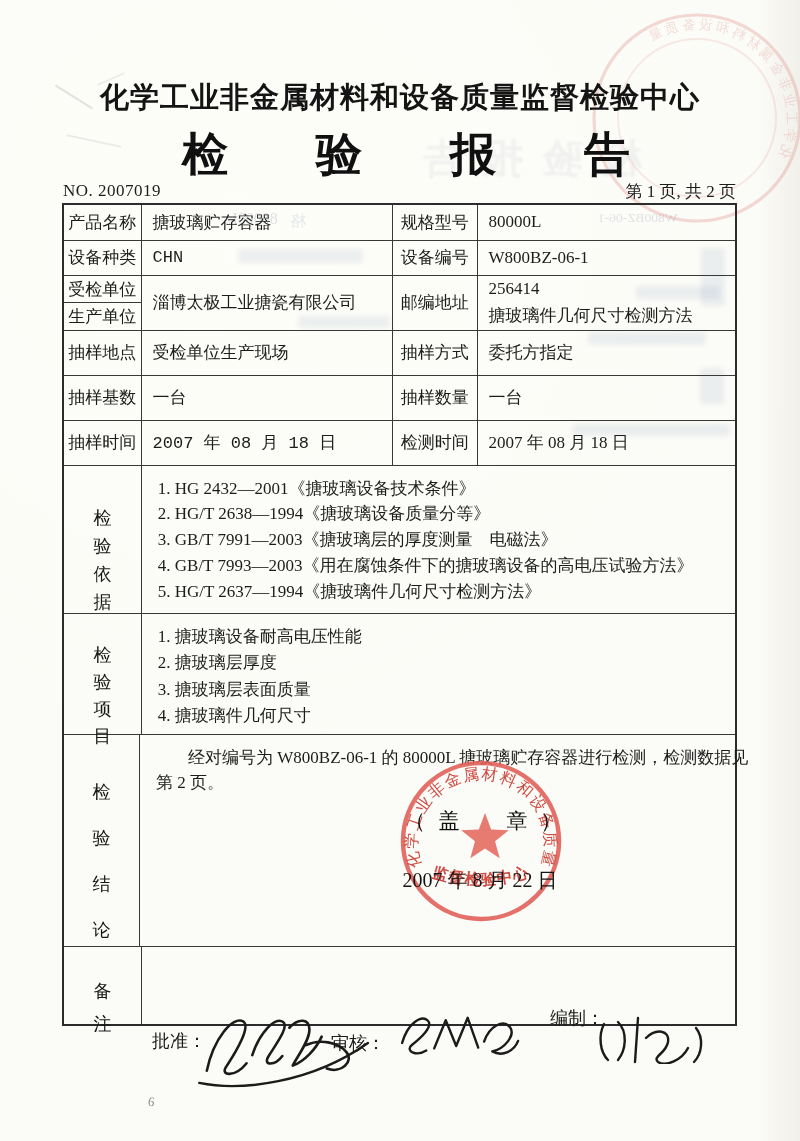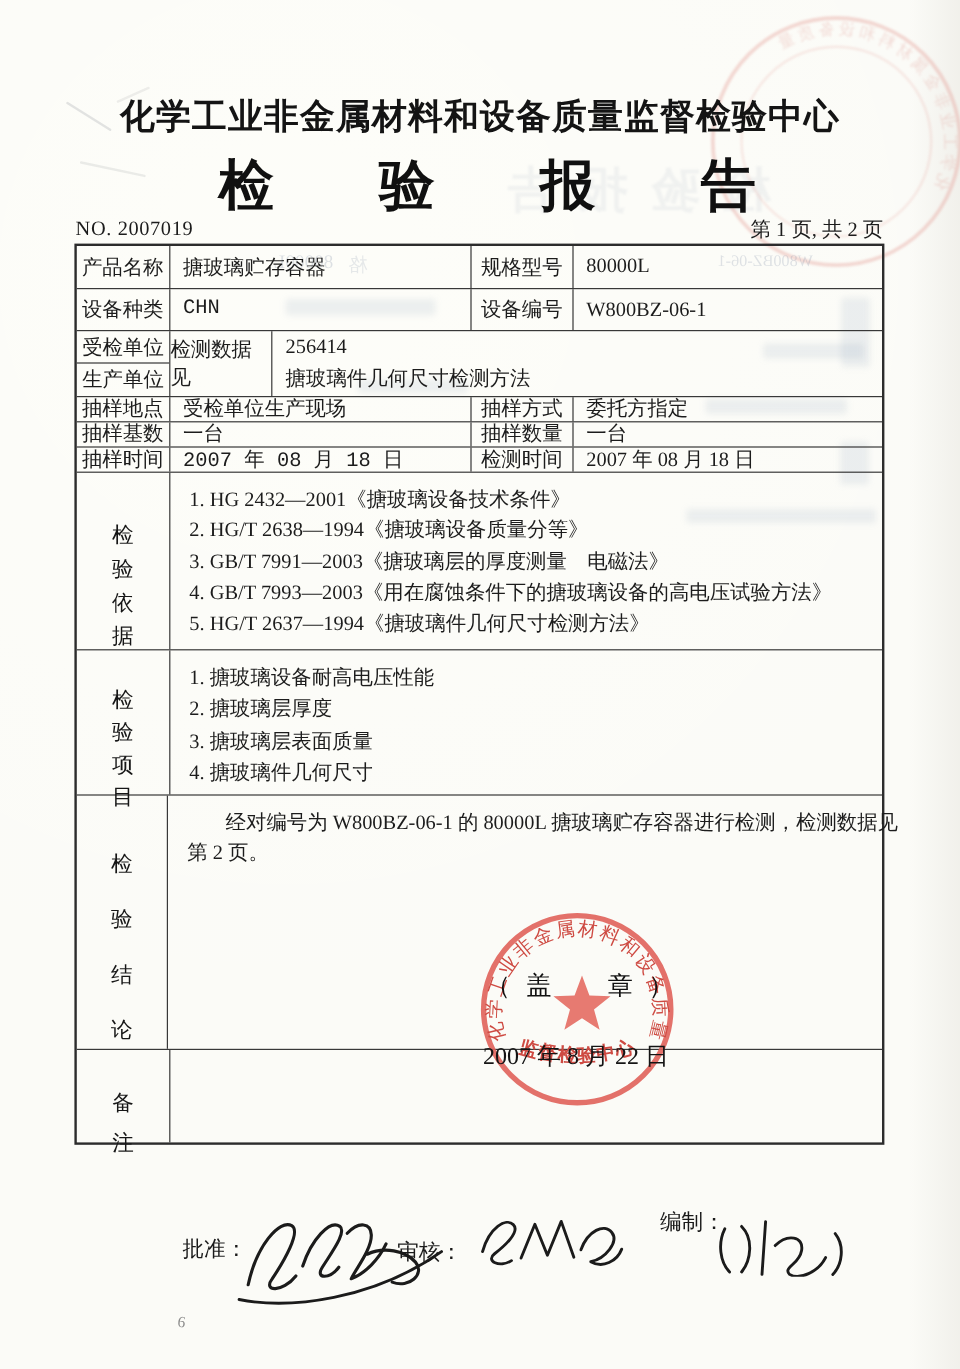--- a/index.html
+++ b/index.html
@@ -19,21 +19,21 @@
   .report-title{position:absolute;top:124px;left:0;right:0;text-align:center;
     font-family:"DejaVu Sans","Liberation Sans",sans-serif;
     font-weight:bold;font-size:46px;letter-spacing:88px;text-indent:88px;color:#101010;margin-left:12px;}
   .report-no{position:absolute;top:181px;left:63px;font-size:17px;letter-spacing:.5px;}
   .page-indicator{position:absolute;top:180px;right:64px;font-size:17px;}
   
   .info-table{position:absolute;left:62px;top:203px;width:675px;
     border:2px solid #2c2c2c;box-sizing:border-box;background:transparent;}
   .trow{display:flex;box-sizing:border-box;border-bottom:1.6px solid #383838;}
   .trow.last{border-bottom:none;}
-  .h37{height:35.5px}.h56{height:54.5px}.h36{height:21px}
+  .h37{height:35.5px}.h56{height:54.5px}.h36{height:45px}
   .hbasis{height:148.5px}.hitems{height:120.5px}.hconcl{height:212.5px}.hrem{height:77px}
   .cell{box-sizing:border-box;display:flex;align-items:center;font-size:17px;}
   .c1{width:78px;border-right:1.6px solid #383838;justify-content:center;}
   .c2{width:253px;border-right:1.6px solid #383838;padding-left:11px;font-family:Liberation Mono, monospace;}
   .c3{width:85px;border-right:1.6px solid #383838;justify-content:center;}
   .c4{width:259px;padding-left:11px;}
   .split{width:78px;border-right:1.6px solid #383838;box-sizing:border-box;
     display:flex;flex-direction:column;}
   .half{flex:1;display:flex;align-items:center;justify-content:center;font-size:17px;
     border-bottom:1.6px solid #383838;box-sizing:border-box;}
@@ -139,21 +139,22 @@
       <div class="cell c2">CHN</div>
       <div class="cell c3">设备编号</div>
       <div class="cell c4">W800BZ-06-1</div>
     </div>
 
     <div class="trow h56">
       <div class="split">
         <div class="half">受检单位</div>
         <div class="half bottom">生产单位</div>
       </div>
-      <div class="cell c3">检测数据见</div>
+      <div class="cell c2">淄博太极工业搪瓷有限公司</div>
+      <div class="cell c3">邮编地址</div>
       <div class="cell c4 twoLine">
         <div>256414</div>
         <div>搪玻璃件几何尺寸检测方法</div>
       </div>
     </div>
 
     <div class="trow h36">
       <div class="cell c1">抽样地点</div>
       <div class="cell c2">受检单位生产现场</div>
       <div class="cell c3">抽样方式</div>

